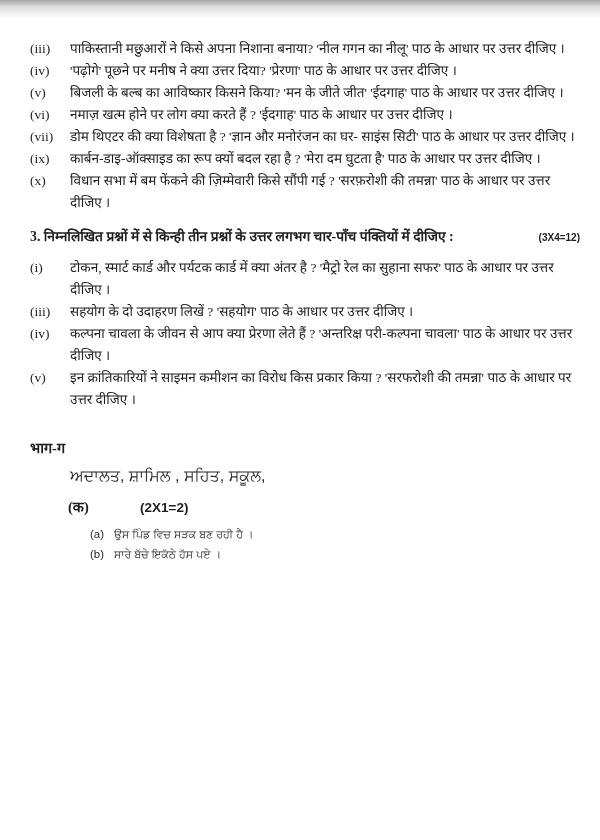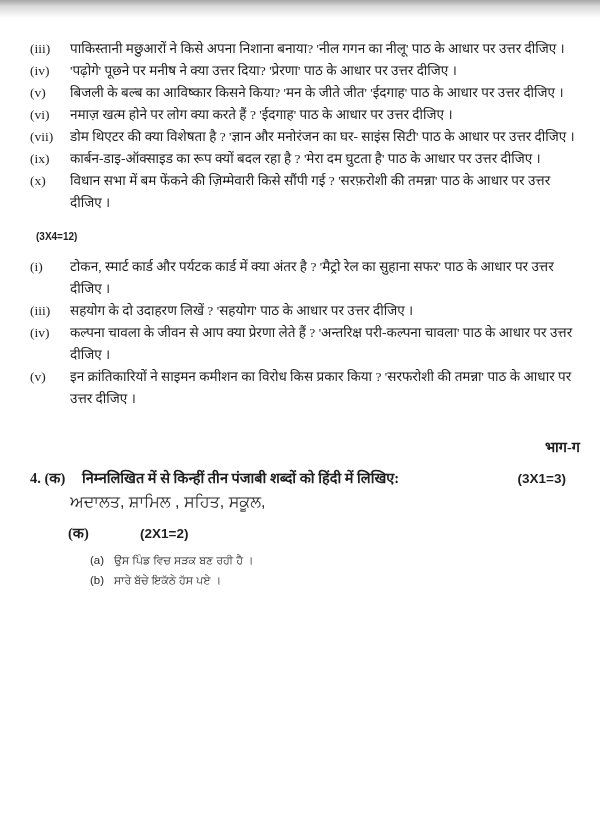--- a/index.html
+++ b/index.html
@@ -44,21 +44,21 @@
     margin: 12px 0 8px 0;
   }
   .sec-heading .marks {
     flex: none;
     font-family: "Liberation Sans", sans-serif;
     font-size: 10px;
     font-weight: bold;
     margin-left: 6px;
   }
   .part-heading {
-    text-align: right;
+    text-align: left;
     font-weight: bold;
     font-size: 14.5px;
     line-height: 22px;
     margin: 26px 0 8px 0;
   }
   .q4row {
     display: flex;
     align-items: baseline;
     font-weight: bold;
     font-size: 14.5px;
@@ -137,20 +137,21 @@
       <span class="lbl">(ix)</span>
       <span class="txt">कार्बन-डाइ-ऑक्साइड का रूप क्यों बदल रहा है ? 'मेरा दम घुटता है' पाठ के आधार पर उत्तर दीजिए ।</span>
     </div>
     <div class="qitem">
       <span class="lbl">(x)</span>
       <span class="txt">विधान सभा में बम फेंकने की ज़िम्मेवारी किसे सौंपी गई ? 'सरफ़रोशी की तमन्ना' पाठ के आधार पर उत्तर दीजिए ।</span>
     </div>
   </div>
 
   <div class="sec-heading">
+    <span>3. निम्नलिखित प्रश्नों में से किन्ही तीन प्रश्नों के उत्तर लगभग चार-पाँच पंक्तियों में दीजिए :</span>
     <span class="marks">(3X4=12)</span>
   </div>
 
   <div>
     <div class="qitem">
       <span class="lbl">(i)</span>
       <span class="txt">टोकन, स्मार्ट कार्ड और पर्यटक कार्ड में क्या अंतर है ? 'मैट्रो रेल का सुहाना सफर' पाठ के आधार पर उत्तर दीजिए ।</span>
     </div>
     <div class="qitem">
       <span class="lbl">(iii)</span>
@@ -161,25 +162,20 @@
       <span class="txt">कल्पना चावला के जीवन से आप क्या प्रेरणा लेते हैं ? 'अन्तरिक्ष परी-कल्पना चावला' पाठ के आधार पर उत्तर दीजिए ।</span>
     </div>
     <div class="qitem">
       <span class="lbl">(v)</span>
       <span class="txt">इन क्रांतिकारियों ने साइमन कमीशन का विरोध किस प्रकार किया ? 'सरफरोशी की तमन्ना' पाठ के आधार पर उत्तर दीजिए ।</span>
     </div>
   </div>
 
   <div class="part-heading">भाग-ग</div>
 
-  <div class="q4row q4a">
-    <span class="lbl">4. (क)</span>
-    <span class="txt">निम्नलिखित में से किन्हीं तीन पंजाबी शब्दों को हिंदी में लिखिए:</span>
-    <span class="marks">(3X1=3)</span>
-  </div>
   <div class="pa-words">ਅਦਾਲਤ, ਸ਼ਾਮਿਲ , ਸਹਿਤ, ਸਕੂਲ,</div>
 
   <div class="q4row q4b">
     <span class="lbl">(क)</span>
     <span class="marks">(2X1=2)</span>
   </div>
   <div class="pa-opts">
     <div class="pa-opt">
       <span class="lbl">(a)</span>
       <span class="txt">ਉਸ ਪਿੰਡ ਵਿਚ ਸੜਕ ਬਣ ਰਹੀ ਹੈ ।</span>

